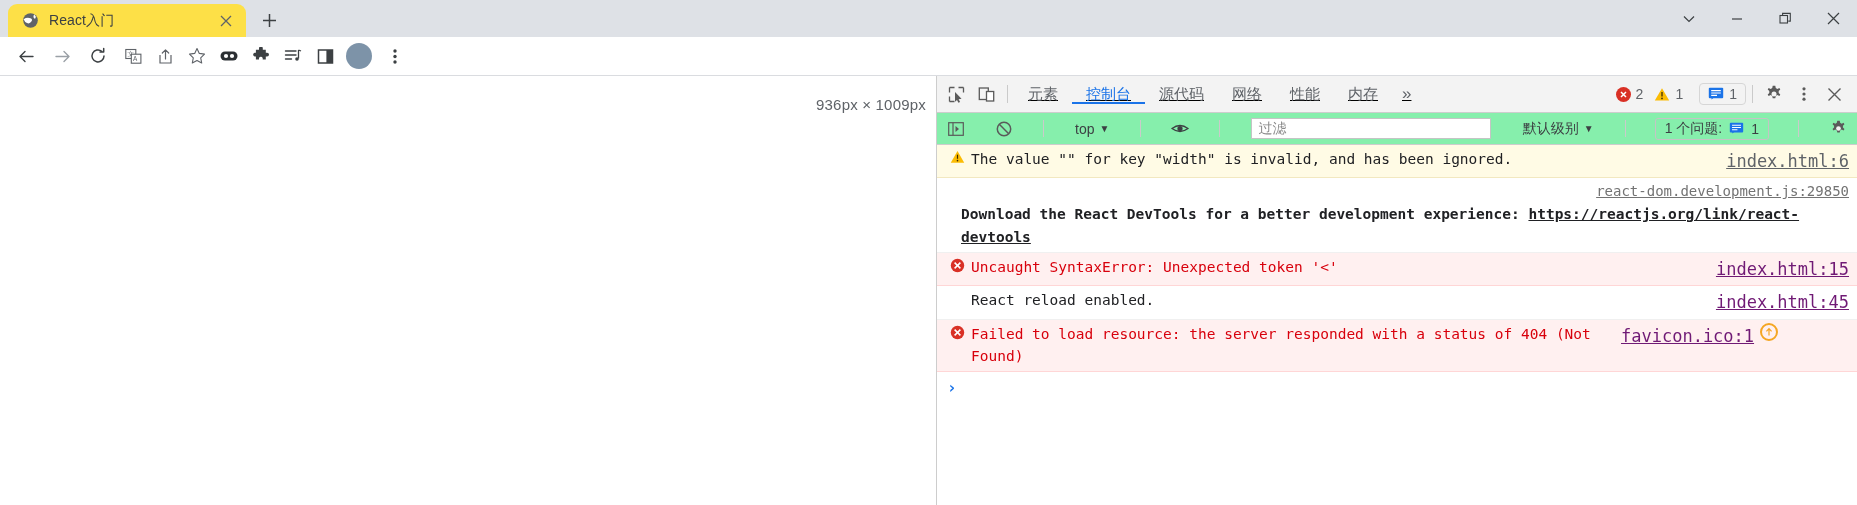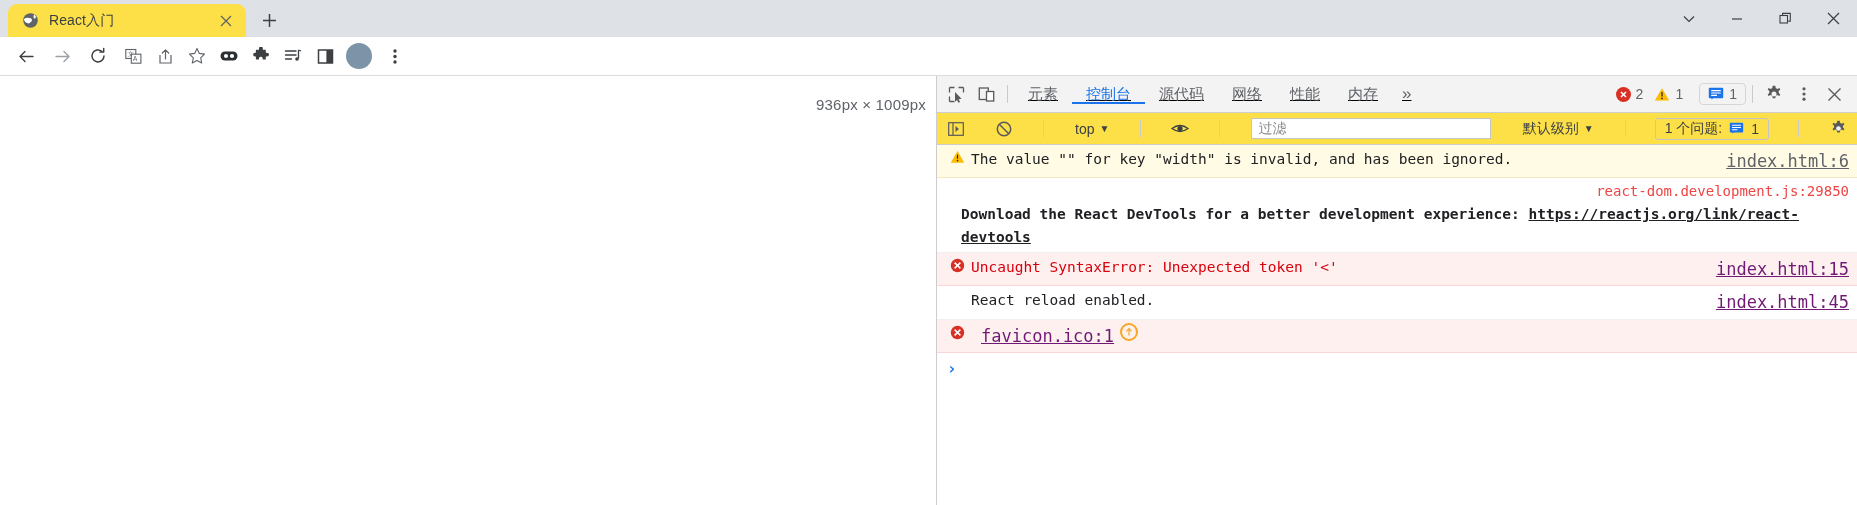--- a/index.html
+++ b/index.html
@@ -124,21 +124,21 @@
     padding: 2px 8px; border-radius: 4px;
   }
   .badge-count { font-size: 14px; color: #5f6368; }
   .dot-err {
     width: 15px; height: 15px; border-radius: 50%; background: #d93025;
     display: flex; align-items: center; justify-content: center;
     color: #fff; font-size: 11px; line-height: 1;
   }
 
   .dt-filterbar {
-    height: 32px; background: #fde047;
+    height: 32px; background: #86efac;
     border-bottom: 1px solid #cdcdcd;
     display: flex; align-items: center; padding: 0 5px; gap: 20px;
   }
   .fb-icon {
     width: 28px; height: 24px;
     display: flex; align-items: center; justify-content: center;
     color: #5a5a5a;
   }
   .fb-sep { width: 1px; height: 17px; background: #cacaca; margin: 0 5px; }
   .fb-select {
@@ -171,21 +171,21 @@
   .msg-icon { width: 20px; flex: none; padding-top: 2px; display:flex; justify-content:center; }
   .msg-text { flex: 1; padding-left: 4px; color: #202124; white-space: normal; }
   .msg.error .msg-text { color: #d8000c; }
   .msg-src {
     flex: none; margin-left: 14px; text-align: right;
     color: #5f6368; text-decoration: underline; font-size: 17px;
     white-space: nowrap;
   }
   .msg-src.dark { color: #701a75; }
   .msg.stacked { flex-direction: column; align-items: stretch; padding-bottom: 4px; }
-  .src-top { align-self: flex-end; color: #ef4444; font-size: 14px; }
+  .src-top { align-self: flex-end; color: #737373; text-decoration: underline; font-size: 14px; }
   .bold-line { font-weight: bold; color: #202124; padding-left: 14px; }
   .inline-link { color: #202124; text-decoration: underline; }
   .prompt-row { display: flex; align-items: center; padding: 6px 10px; }
   .prompt-caret { color: #1a73e8; font-size: 16px; font-weight: bold; }
   .orange-ring {
     width: 18px; height: 18px; border-radius: 50%;
     border: 2px solid #f5a623; color: #f5a623;
     display: inline-flex; align-items: center; justify-content: center;
     font-size: 11px; margin-left: 6px; flex: none;
   }
@@ -497,20 +497,21 @@
           <span class="msg-src dark">index.html:45</span>
         </div>
 
         <div class="msg error">
           <span class="msg-icon">
             <svg width="15" height="15" viewBox="0 0 15 15">
               <circle cx="7.5" cy="7.5" r="6.7" fill="#d93025"></circle>
               <path d="M4.6 4.6 L10.4 10.4 M10.4 4.6 L4.6 10.4" stroke="#fff" stroke-width="1.5"></path>
             </svg>
           </span>
+          <span class="msg-text" style="max-width:640px">Failed to load resource: the server responded with a status of 404 (Not Found)</span>
           <span class="msg-src dark">favicon.ico:1</span>
           <span class="orange-ring">
             <svg width="10" height="10" viewBox="0 0 10 10">
                 <path d="M5 8.5 V2 M2.4 4.3 L5 1.7 L7.6 4.3" stroke="#f5a623" stroke-width="1.2" fill="none"></path>
               </svg>
           </span>
         </div>
 
         <div class="prompt-row">
           <span class="prompt-caret">›</span>

